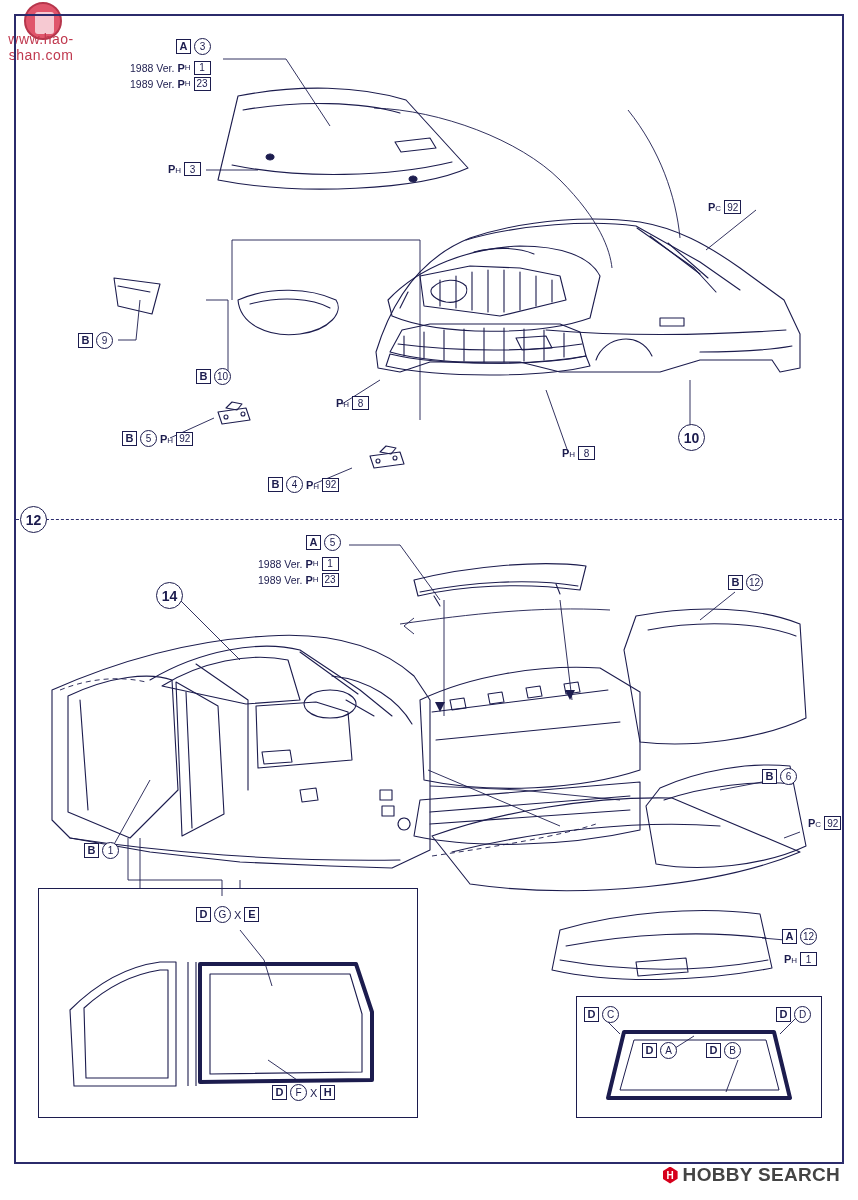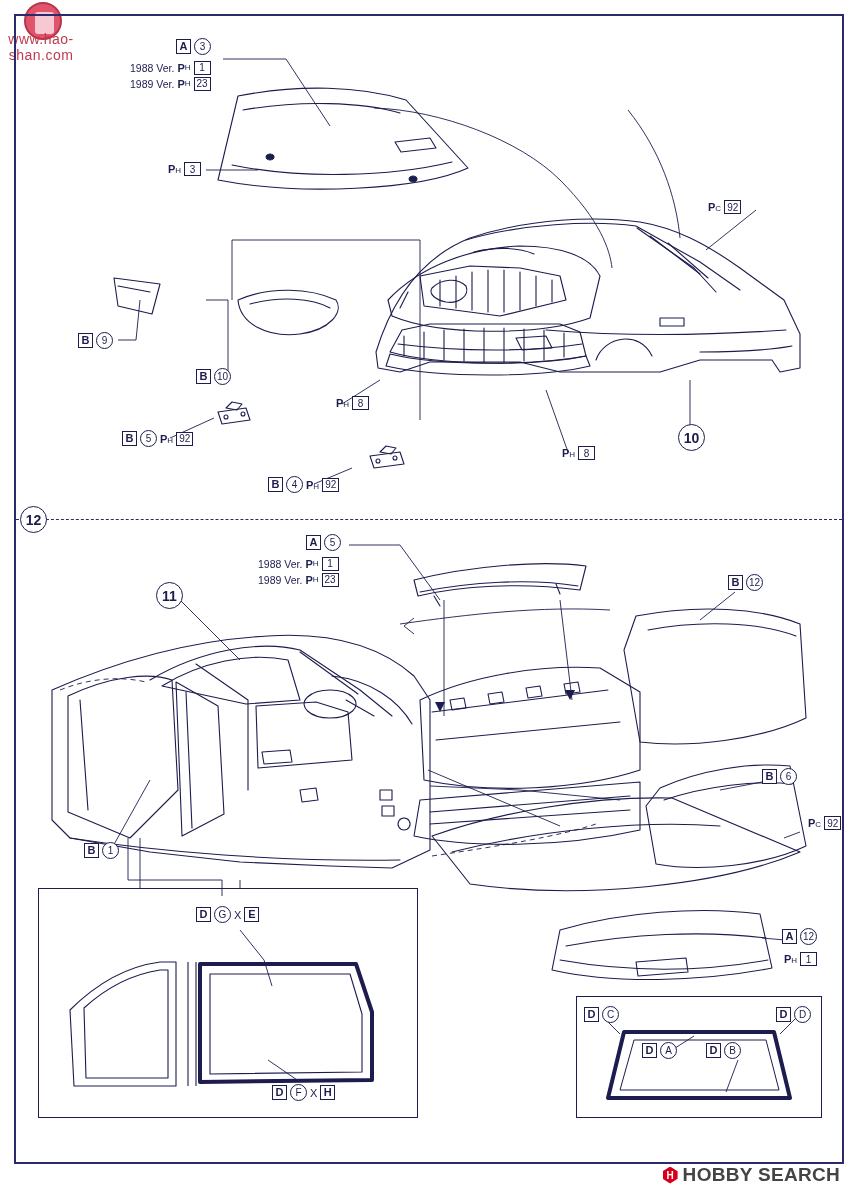--- a/index.html
+++ b/index.html
@@ -371,21 +371,21 @@
     <div class="row">
       <span>1989 Ver.</span>
       <span class="pc">
           <b>P</b>
           <sub>H</sub>
         </span>
       <span class="num-box">23</span>
     </div>
   </div>
 
-  <div class="circ big" style="position:absolute;left:156px;top:582px;">11</div>
+  <div class="circ big" style="position:absolute;left:156px;top:582px;">14</div>
 
   <div class="lbl" style="left:728px;top:574px;">
     <span class="box">B</span>
     <span class="circ">12</span>
   </div>
 
   <div class="lbl" style="left:762px;top:768px;">
     <span class="box">B</span>
     <span class="circ">6</span>
   </div>

